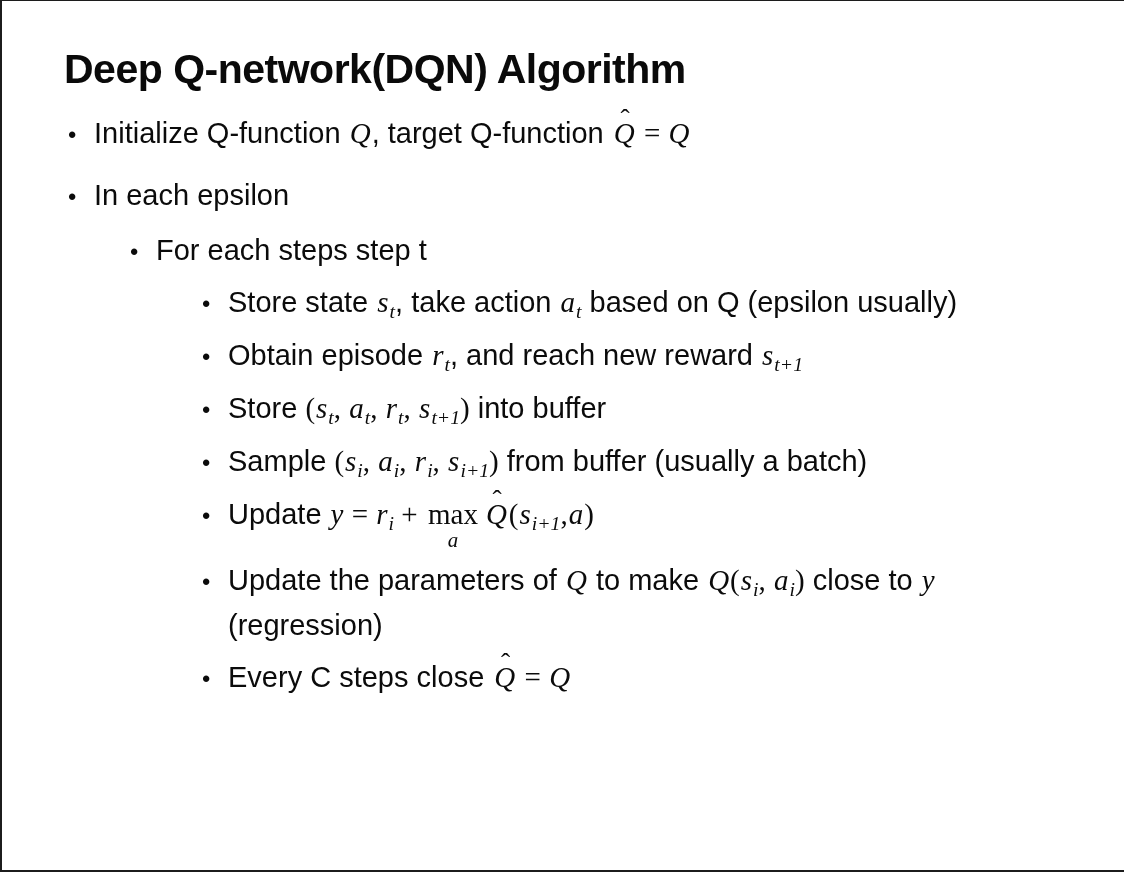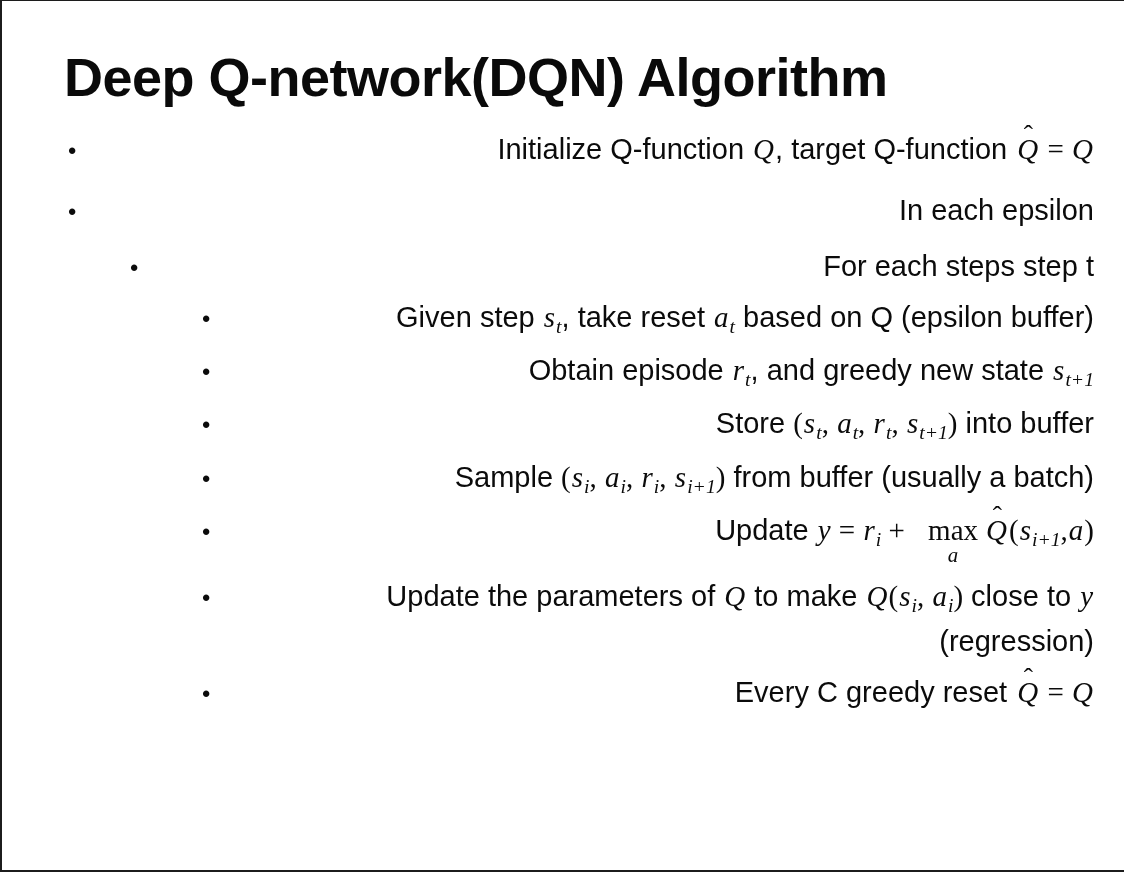--- a/index.html
+++ b/index.html
@@ -15,21 +15,21 @@
     box-sizing: border-box;
     width: 1124px;
     height: 872px;
     background: #ffffff;
     border-left: 2px solid #1c1c1c;
     border-top: 1px solid #1c1c1c;
     border-bottom: 2px solid #1c1c1c;
     overflow: hidden;
   }
   .title {
-    font-size: 54px;
+    font-size: 41px;
     font-weight: bold;
     letter-spacing: -0.5px;
     margin: 44px 30px 4px 62px;
     line-height: 1.2;
     color: #0a0a0a;
   }
   .bullets {
     font-size: 29px;
     line-height: 1.5;
     padding-right: 30px;
@@ -39,21 +39,21 @@
     align-items: baseline;
     margin-top: 9px;
   }
   .bullet.level-1 { margin-left: 66px;  margin-top: 18px; }
   .bullet.level-2 { margin-left: 128px; margin-top: 12px; }
   .bullet.level-3 { margin-left: 200px; margin-top: 8px;  }
   .marker {
     flex: 0 0 26px;
     font-size: 0.82em;
   }
-  .btext { flex: 1 1 auto; text-align: right; }
+  .btext { flex: 1 1 auto; }
   
   .run-p { }
   .run-m {
     font-family: "Liberation Serif", serif;
     font-style: italic;
     padding: 0 1px;
   }
   .run-o { font-family: "Liberation Serif", serif; }
   .run-u {
     font-family: "Liberation Serif", serif;
@@ -76,21 +76,21 @@
     top: -0.5em;
     left: 50%;
     transform: translateX(-42%);
   }
   .maxstack {
     display: inline-flex;
     flex-direction: column;
     align-items: center;
     line-height: 1.02;
     font-family: "Liberation Serif", serif;
-    margin: 0 6px 0 16px;
+    margin: 0 6px 0 3px;
   }
   .maxword { font-style: normal; }
   .maxsub {
     font-style: italic;
     font-size: 0.72em;
   }
 </style>
 </head>
 <body>
 
@@ -104,25 +104,25 @@
       <div class="bullet level-1">
         <span class="marker">•</span>
         <span class="btext"><span class="run-p">In each epsilon</span></span>
       </div>
       <div class="bullet level-2">
         <span class="marker">•</span>
         <span class="btext"><span class="run-p">For each steps step t</span></span>
       </div>
       <div class="bullet level-3">
         <span class="marker">•</span>
-        <span class="btext"><span class="run-p">Given step </span><span class="run-m">s</span><span class="run-u">t</span><span class="run-p">, take reset </span><span class="run-m">a</span><span class="run-u">t</span><span class="run-p"> based on Q (epsilon buffer)</span></span>
+        <span class="btext"><span class="run-p">Store state </span><span class="run-m">s</span><span class="run-u">t</span><span class="run-p">, take action </span><span class="run-m">a</span><span class="run-u">t</span><span class="run-p"> based on Q (epsilon usually)</span></span>
       </div>
       <div class="bullet level-3">
         <span class="marker">•</span>
-        <span class="btext"><span class="run-p">Obtain episode </span><span class="run-m">r</span><span class="run-u">t</span><span class="run-p">, and greedy new state </span><span class="run-m">s</span><span class="run-u">t+1</span></span>
+        <span class="btext"><span class="run-p">Obtain episode </span><span class="run-m">r</span><span class="run-u">t</span><span class="run-p">, and reach new reward </span><span class="run-m">s</span><span class="run-u">t+1</span></span>
       </div>
       <div class="bullet level-3">
         <span class="marker">•</span>
         <span class="btext"><span class="run-p">Store </span><span class="run-o">(</span><span class="run-m">s</span><span class="run-u">t</span><span class="run-o">, </span><span class="run-m">a</span><span class="run-u">t</span><span class="run-o">, </span><span class="run-m">r</span><span class="run-u">t</span><span class="run-o">, </span><span class="run-m">s</span><span class="run-u">t+1</span><span class="run-o">)</span><span class="run-p"> into buffer</span></span>
       </div>
       <div class="bullet level-3">
         <span class="marker">•</span>
         <span class="btext"><span class="run-p">Sample </span><span class="run-o">(</span><span class="run-m">s</span><span class="run-u">i</span><span class="run-o">, </span><span class="run-m">a</span><span class="run-u">i</span><span class="run-o">, </span><span class="run-m">r</span><span class="run-u">i</span><span class="run-o">, </span><span class="run-m">s</span><span class="run-u">i+1</span><span class="run-o">)</span><span class="run-p"> from buffer (usually a batch)</span></span>
       </div>
       <div class="bullet level-3">
@@ -131,16 +131,16 @@
             <span class="maxword">max</span>
             <span class="maxsub">a</span>
           </span><span class="run-h">Q</span><span class="run-o">(</span><span class="run-m">s</span><span class="run-u">i+1</span><span class="run-o">,</span><span class="run-m">a</span><span class="run-o">)</span></span>
       </div>
       <div class="bullet level-3">
         <span class="marker">•</span>
         <span class="btext"><span class="run-p">Update the parameters of </span><span class="run-m">Q</span><span class="run-p"> to make </span><span class="run-m">Q</span><span class="run-o">(</span><span class="run-m">s</span><span class="run-u">i</span><span class="run-o">, </span><span class="run-m">a</span><span class="run-u">i</span><span class="run-o">)</span><span class="run-p"> close to </span><span class="run-m">y</span><span class="run-p"> (regression)</span></span>
       </div>
       <div class="bullet level-3">
         <span class="marker">•</span>
-        <span class="btext"><span class="run-p">Every C greedy reset </span><span class="run-h">Q</span><span class="run-o"> = </span><span class="run-m">Q</span></span>
+        <span class="btext"><span class="run-p">Every C steps close </span><span class="run-h">Q</span><span class="run-o"> = </span><span class="run-m">Q</span></span>
       </div>
     </div>
 </div>
 
 </body></html>

